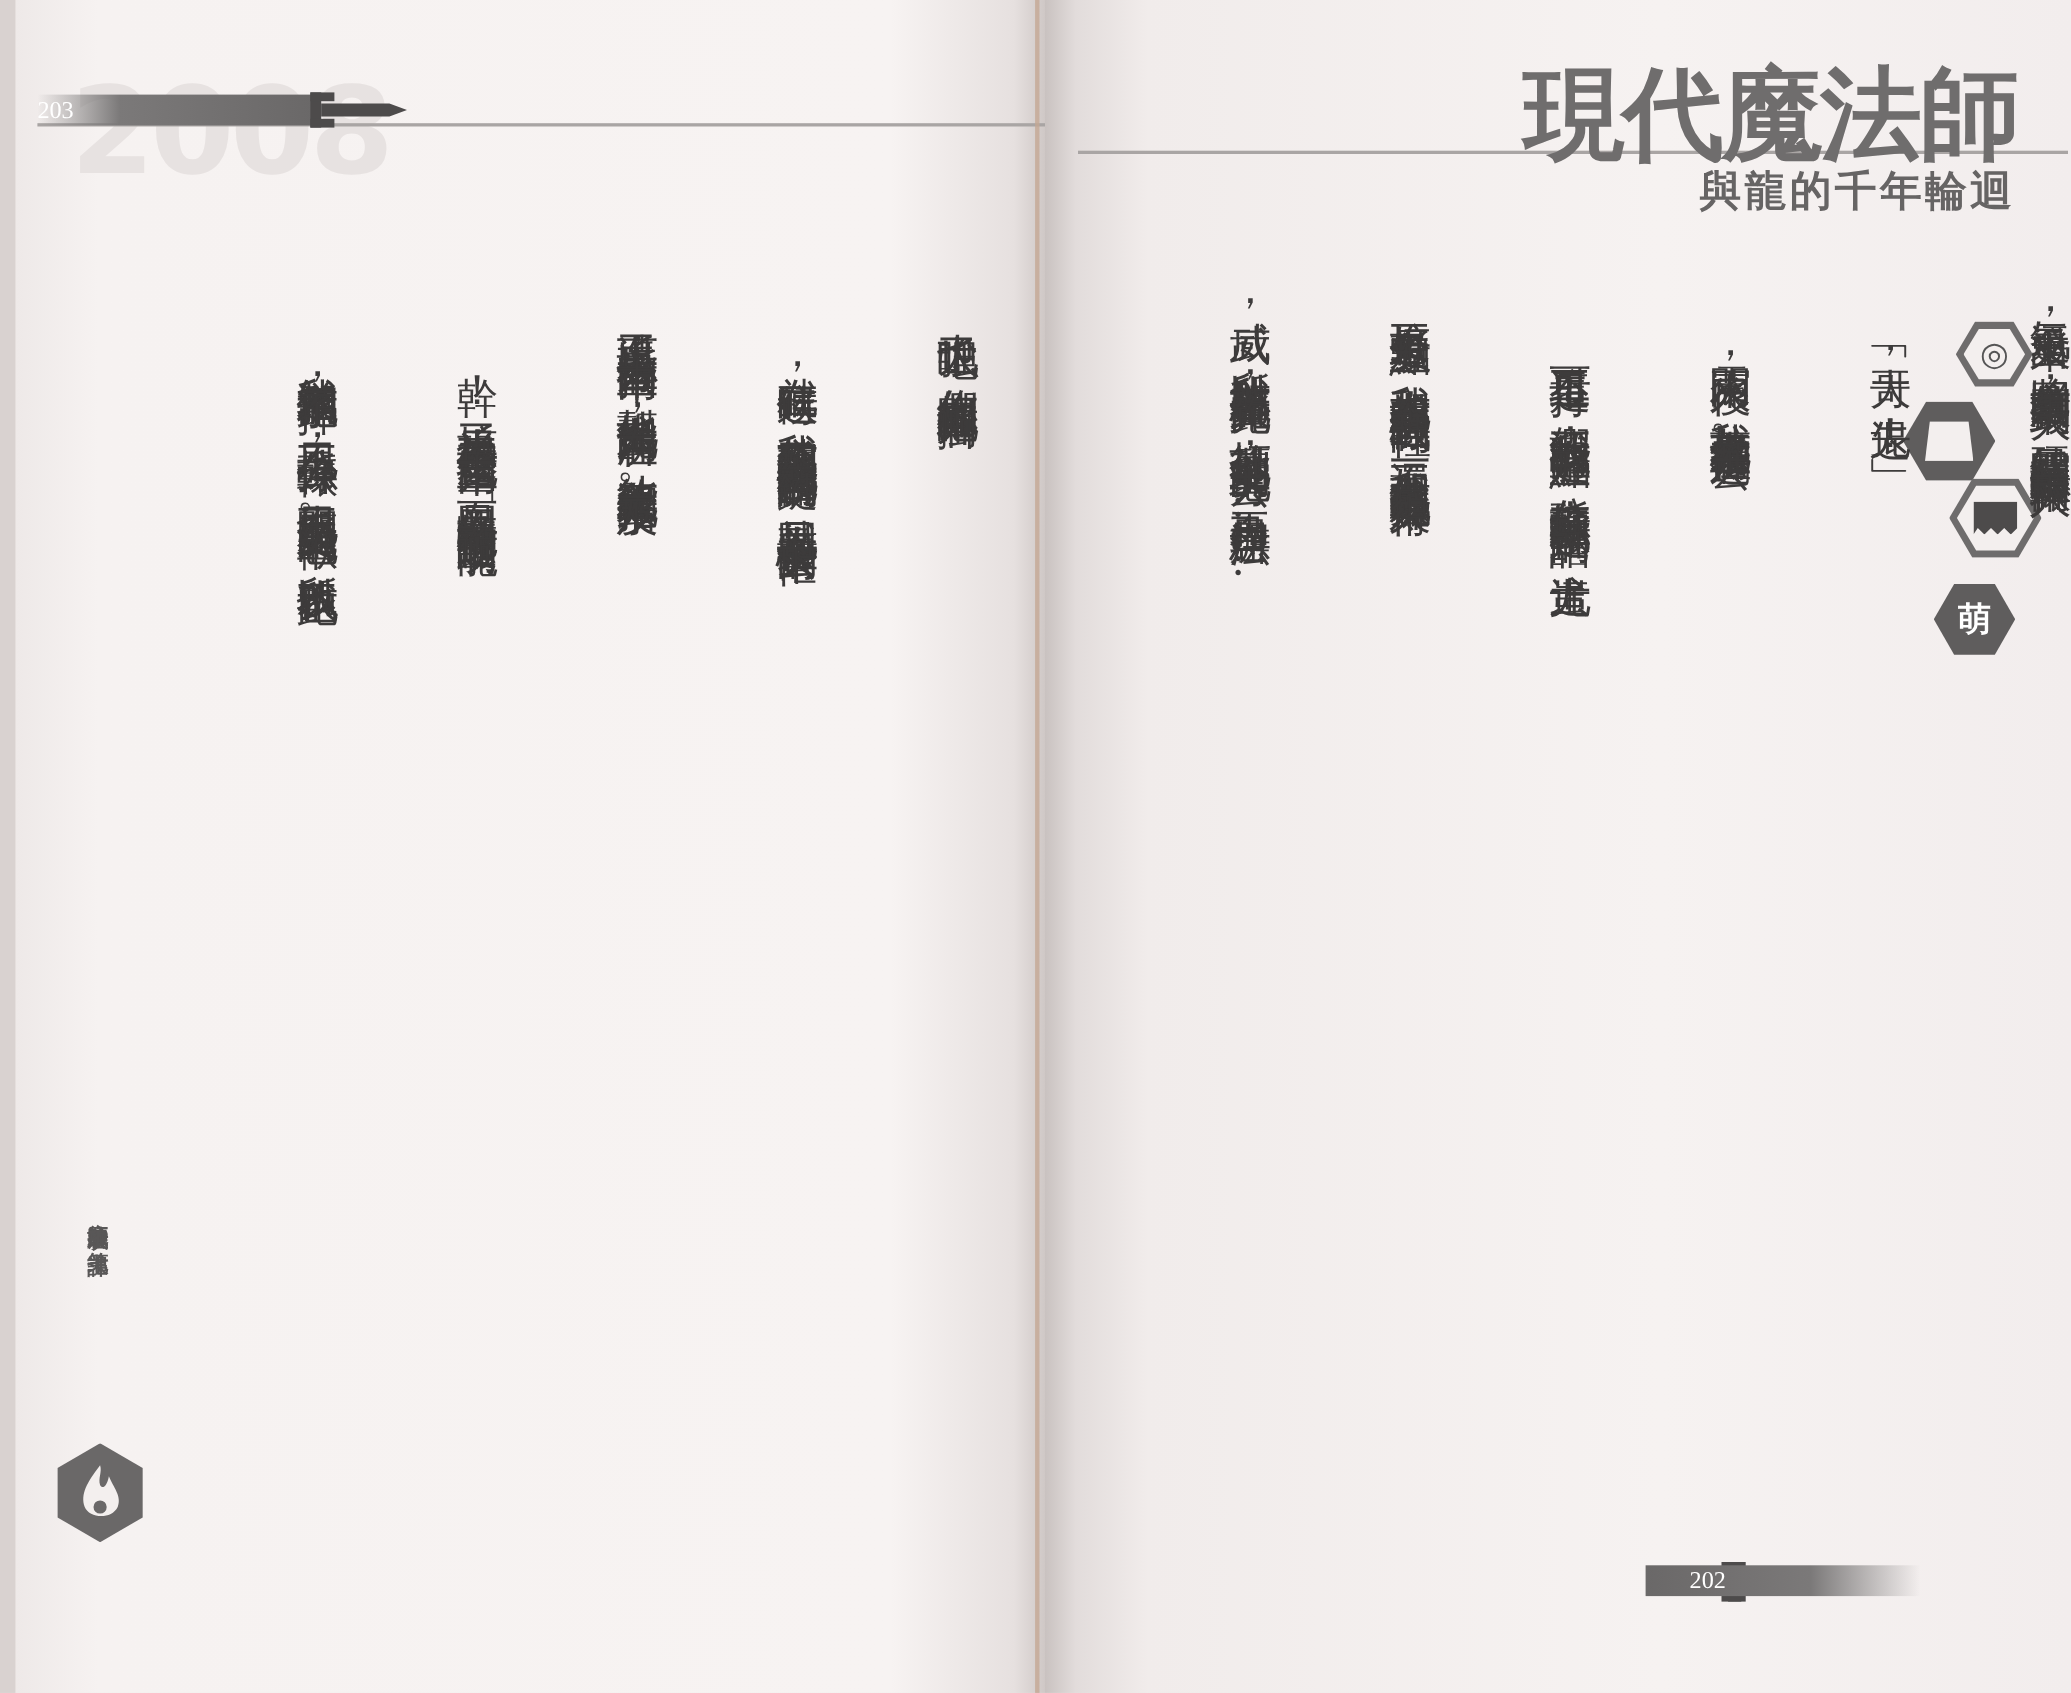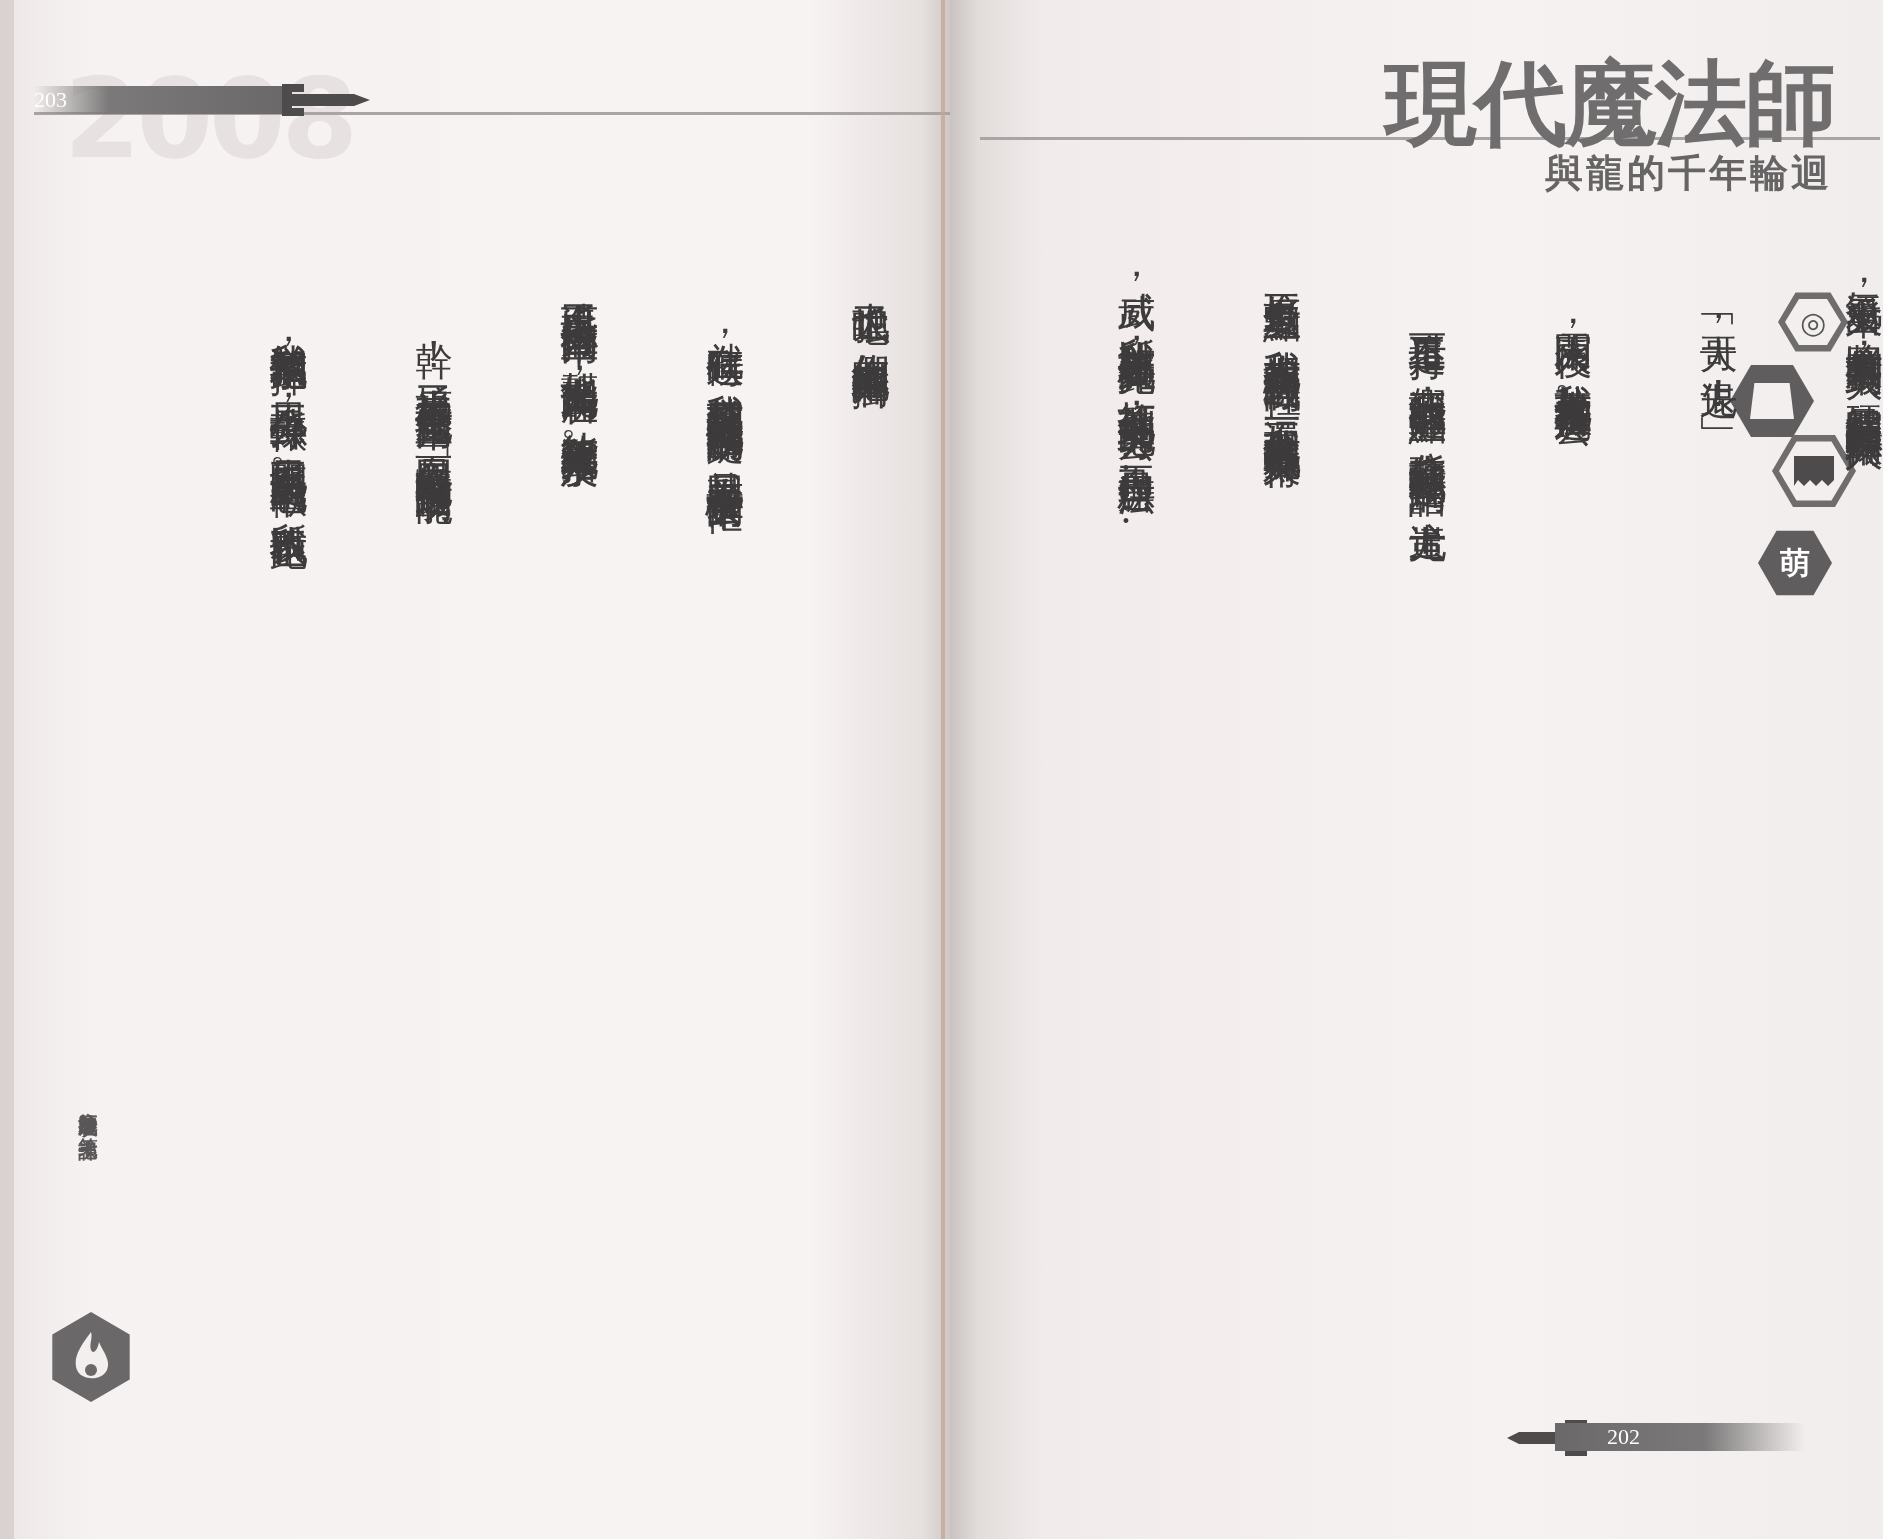--- a/index.html
+++ b/index.html
@@ -36,23 +36,23 @@
 
   
   .header-rule { position:absolute; height:3px; background:#a9a5a4; }
   .page-num-bar {
     position:absolute; height:28px; color:#fff; font-size:22px;
     font-family:"Liberation Serif", serif; line-height:28px;
   }
   .page-num-bar.left { left:20px; top:86px; width:250px;
     background:linear-gradient(to right, rgba(120,118,118,0) 0%, #7b7979 30%, #6a6868 100%);
     padding-right:40px; box-sizing:border-box; }
-  .page-num-bar.right { left:1555px; top:1423px; width:250px;
+  .page-num-bar.right { left:1496px; top:1423px; width:250px;
     background:linear-gradient(to left, rgba(120,118,118,0) 0%, #7b7979 40%, #6a6868 100%);
-    padding-left:52px; box-sizing:border-box;font-family:Liberation Serif, serif; }
+    padding-left:40px; box-sizing:border-box;font-family:Liberation Serif, serif; }
   .sword-hilt { position:absolute; }
 
   .title-main {
     position:absolute; left:1385px; top:42px;
     font-family:"DejaVu Sans", sans-serif; font-weight:bold;
     font-size:92px; letter-spacing:-2px; color:#6f6d6d;
     line-height:100px;
     margin-top:12px;
   }
   .title-sub {

